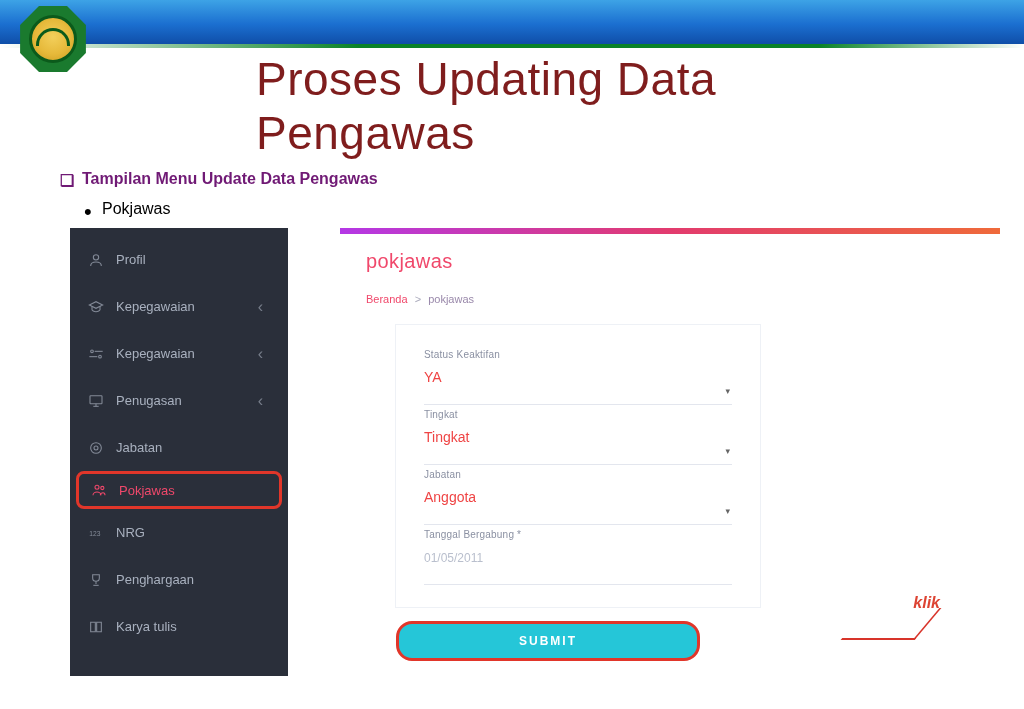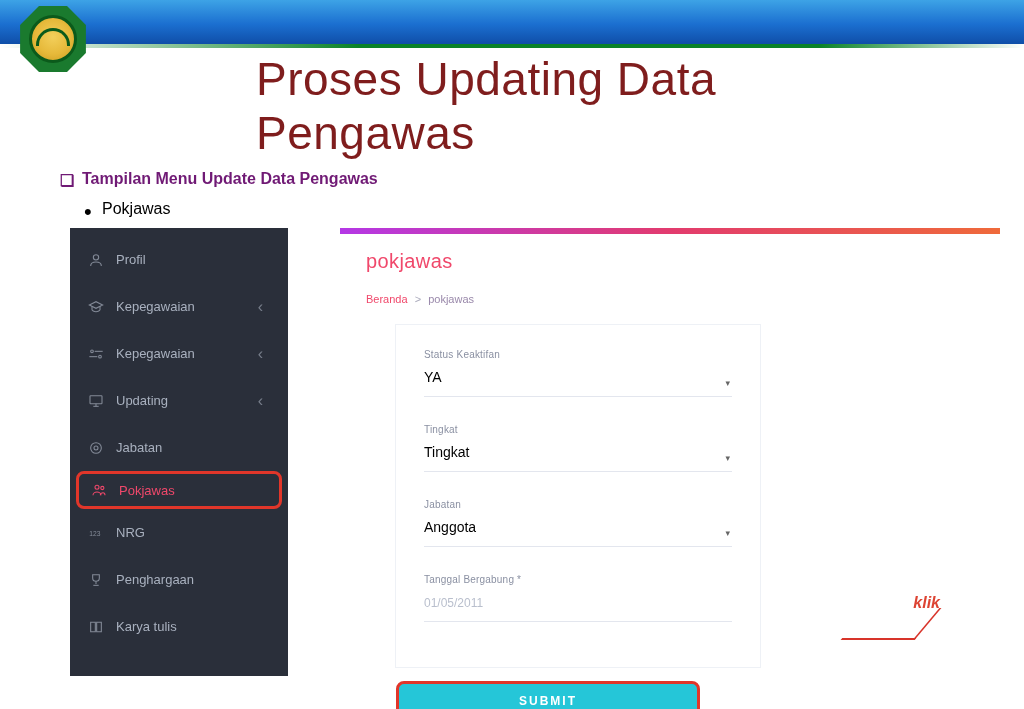--- a/index.html
+++ b/index.html
@@ -33,27 +33,27 @@
 
   
   .panel{ position:absolute; left:340px; top:228px; width:660px; height:438px; background:#fff; border-top:6px solid; border-image:linear-gradient(90deg,#b438e6,#e23b6e,#ef6a3a) 1;}
   .panel-body{ padding:16px 24px 0 26px; background:#fff;}
   .p-title{ color:#f0486b; font-size:20px; font-weight:400; letter-spacing:.4px;}
   .crumb{ font-size:11px; margin-top:20px;}
   .crumb-a{ color:#f0486b;}
   .crumb-sep{ color:#aab; margin:0 4px;}
   .crumb-b{ color:#98a;}
   .form-card{ margin:20px auto 0 30px; width:364px; background:#fff; box-shadow:0 0 0 1px #eef1f6; padding:24px 28px 18px;}
-  .fld{ margin-bottom:27px; border-bottom:1px solid #e3e6ee; padding-bottom:10px; position:relative;}
+  .fld{ margin-bottom:4px; border-bottom:1px solid #e3e6ee; padding-bottom:18px; position:relative;}
   .lbl{ font-size:10px; color:#8a90a2; letter-spacing:.2px; display:block; margin-bottom:8px;}
-  .val{ font-size:14px; color:#000000;}
+  .val{ font-size:14px; color:#ef4444;}
   .val.ph{ color:#b9bfcd; font-size:12px;}
   .dd::after{ content:"▾"; position:absolute; right:2px; bottom:8px; font-size:9px; color:#666;}
   .submit{ width:304px; height:40px; margin:14px auto 0 30px; background:#25c6d8; color:#fff; font-size:12px; font-weight:600; letter-spacing:2px;
-           display:flex; align-items:center; justify-content:center; cursor:pointer; border:3px solid #e1362a; border-radius:8px;}
+           display:flex; align-items:center; justify-content:center; cursor:pointer; border:3px solid #e1362a; border-radius:16px;}
   .klik{ position:absolute; right:60px; top:360px; color:#d43; font-size:16px; font-style:italic; font-weight:600;}
   .klik-line{ position:absolute; right:76px; top:374px; width:72px; height:34px;}
   .klik-line::before{ content:""; position:absolute; right:-4px; top:0; width:72px; height:30px; border-right:2px solid #d8342a; border-bottom:2px solid #d8342a; transform:skewX(-40deg);}
 
   
   .ic svg{ width:16px;height:16px; stroke:#a9b1bf; stroke-width:1.6; fill:none;}
   .sb-active .ic svg{ stroke:#f0486b;}
 </style>
 </head>
 <body>
@@ -99,21 +99,21 @@
         </svg></span>
     <span>Kepegawaian</span>
     <span class="chev">‹</span>
   </div>
   <div class="sb-item">
     <span class="ic"><svg viewBox="0 0 24 24">
           <rect x="3" y="4" width="18" height="12" rx="1"></rect>
           <line x1="8" y1="20" x2="16" y2="20"></line>
           <line x1="12" y1="16" x2="12" y2="20"></line>
         </svg></span>
-    <span>Updating</span>
+    <span>Penugasan</span>
     <span class="chev">‹</span>
   </div>
   <div class="sb-item">
     <span class="ic"><svg viewBox="0 0 24 24">
           <circle cx="12" cy="12" r="8"></circle>
           <circle cx="12" cy="12" r="3"></circle>
         </svg></span>
     <span>Jabatan</span>
   </div>
   <div class="sb-item sb-active">

